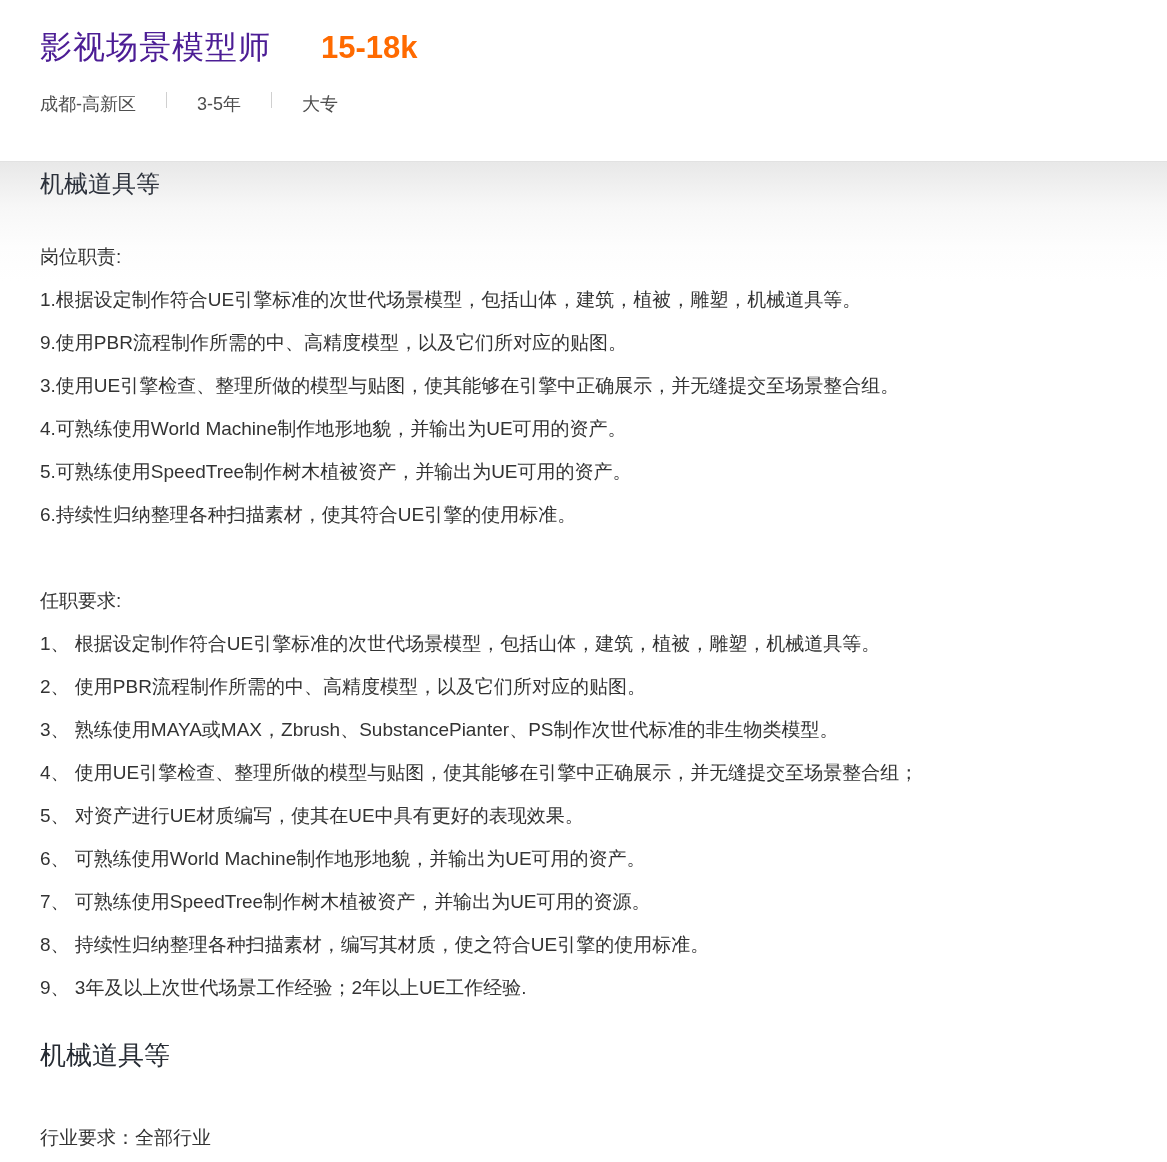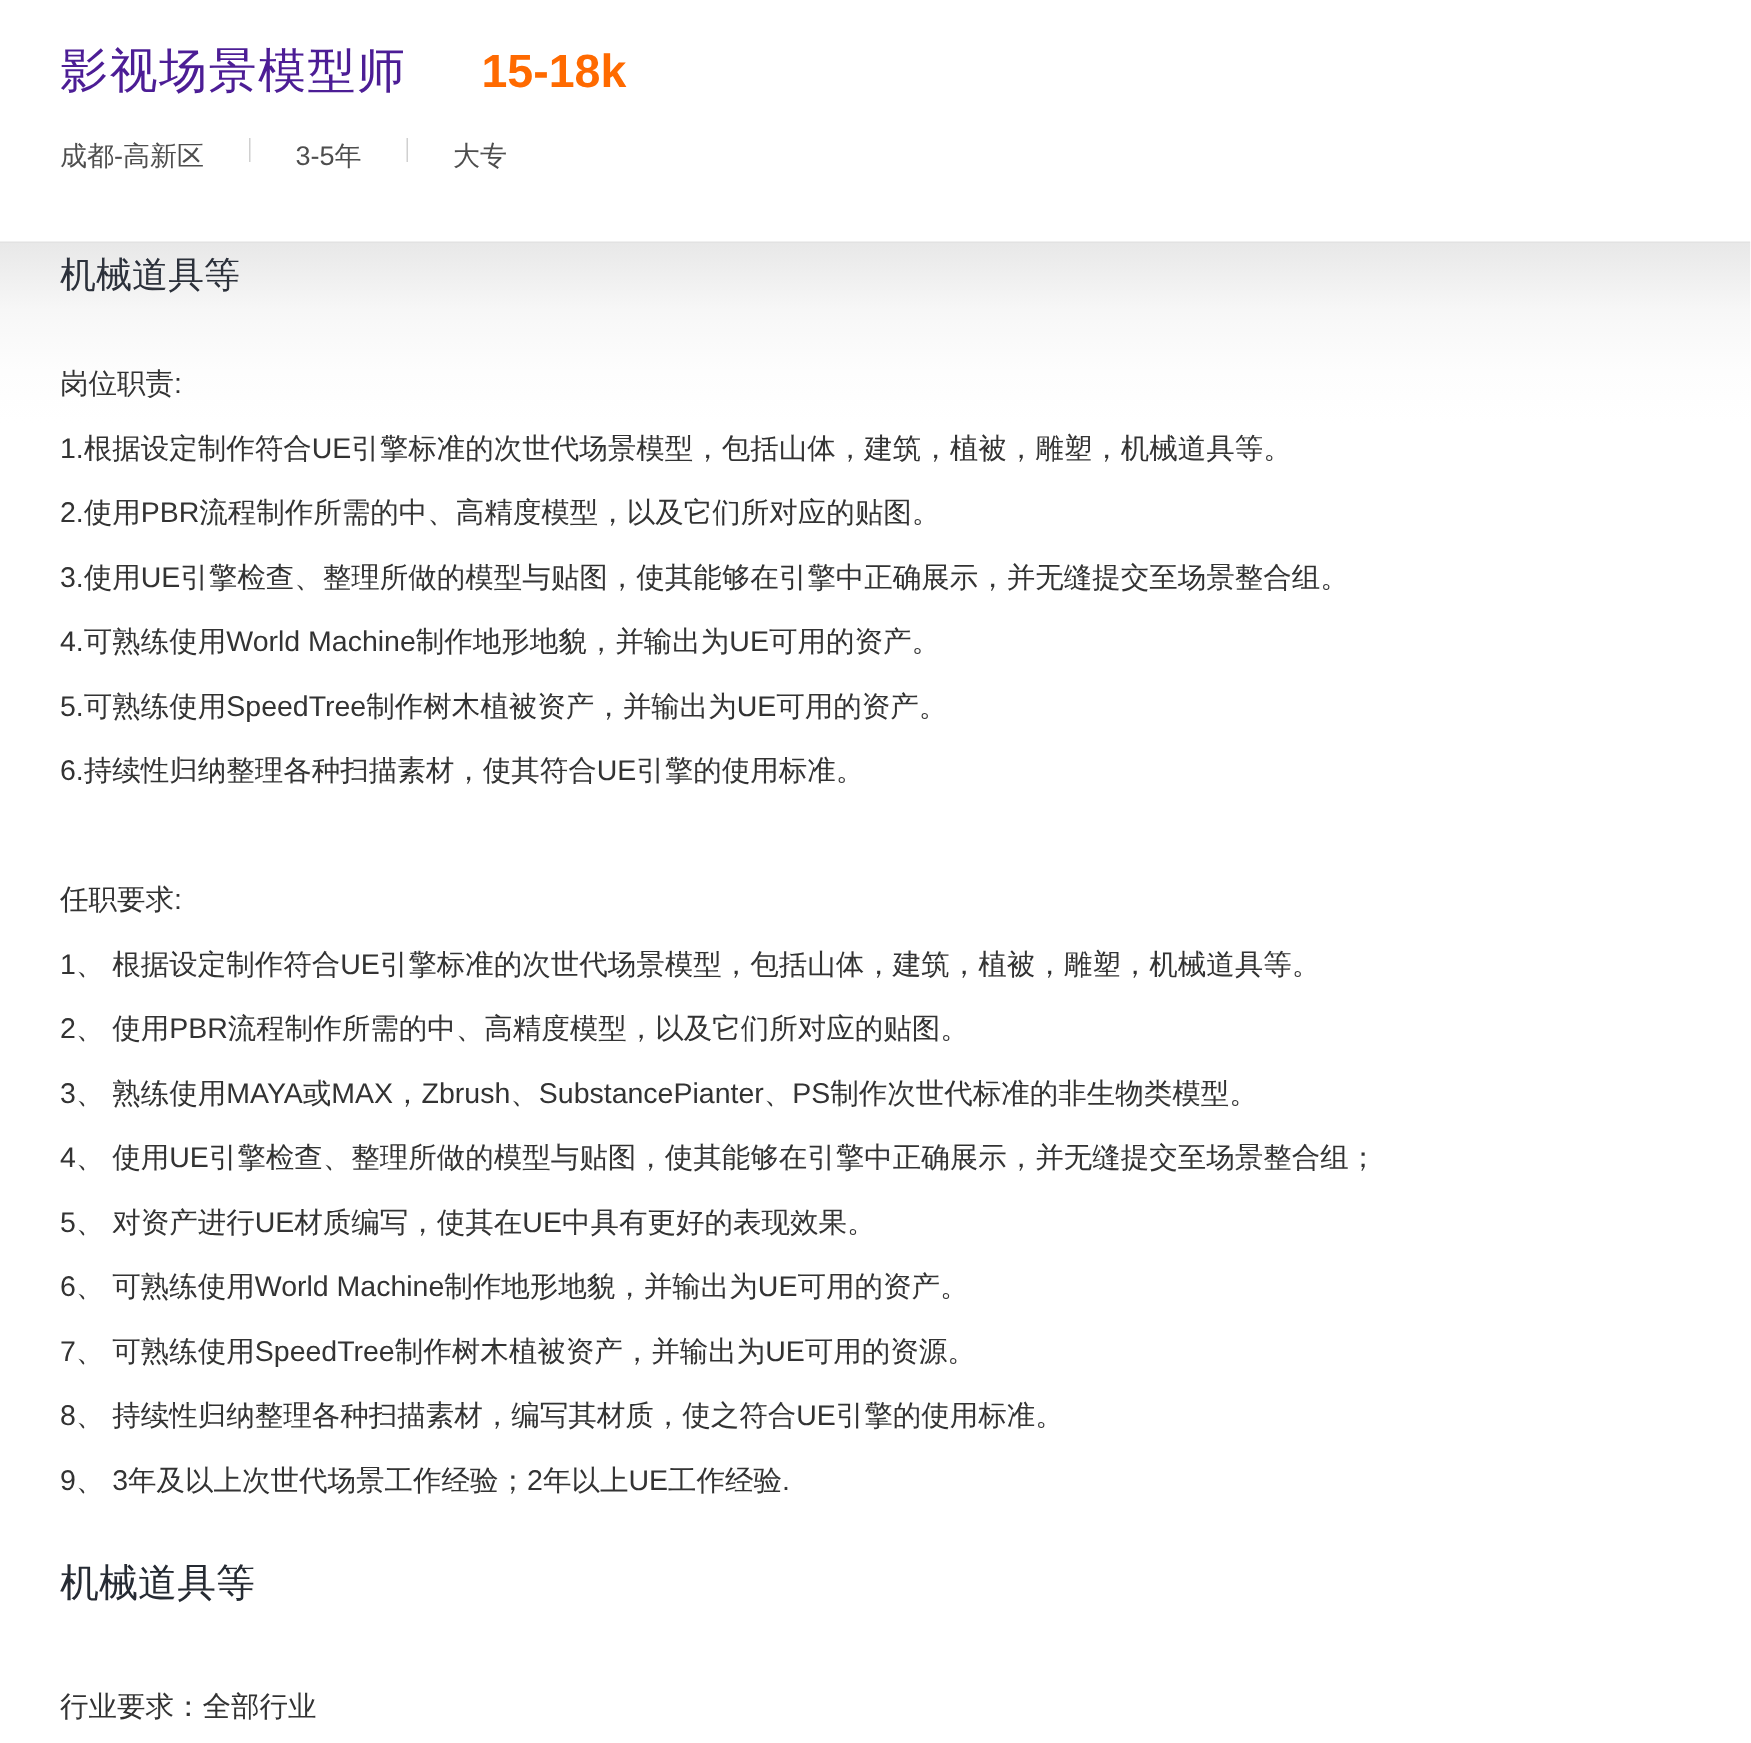--- a/index.html
+++ b/index.html
@@ -102,21 +102,21 @@
     <span class="meta-item">大专</span>
   </div>
 </div>
 
 <div class="section-panel">
   <h2 class="section-heading">机械道具等</h2>
 
   <div class="description">
       <div class="body-line">岗位职责:</div>
       <div class="body-line">1.根据设定制作符合UE引擎标准的次世代场景模型，包括山体，建筑，植被，雕塑，机械道具等。</div>
-      <div class="body-line">2.使用PBR流程制作所需的中、高精度模型，以及它们所对应的贴图。</div>
+      <div class="body-line">9.使用PBR流程制作所需的中、高精度模型，以及它们所对应的贴图。</div>
       <div class="body-line">3.使用UE引擎检查、整理所做的模型与贴图，使其能够在引擎中正确展示，并无缝提交至场景整合组。</div>
       <div class="body-line">4.可熟练使用World Machine制作地形地貌，并输出为UE可用的资产。</div>
       <div class="body-line">5.可熟练使用SpeedTree制作树木植被资产，并输出为UE可用的资产。</div>
       <div class="body-line">6.持续性归纳整理各种扫描素材，使其符合UE引擎的使用标准。</div>
       <div class="body-line"></div>
       <div class="body-line">任职要求:</div>
       <div class="body-line">1、 根据设定制作符合UE引擎标准的次世代场景模型，包括山体，建筑，植被，雕塑，机械道具等。</div>
       <div class="body-line">2、 使用PBR流程制作所需的中、高精度模型，以及它们所对应的贴图。</div>
       <div class="body-line">3、 熟练使用MAYA或MAX，Zbrush、SubstancePianter、PS制作次世代标准的非生物类模型。</div>
       <div class="body-line">4、 使用UE引擎检查、整理所做的模型与贴图，使其能够在引擎中正确展示，并无缝提交至场景整合组；</div>

